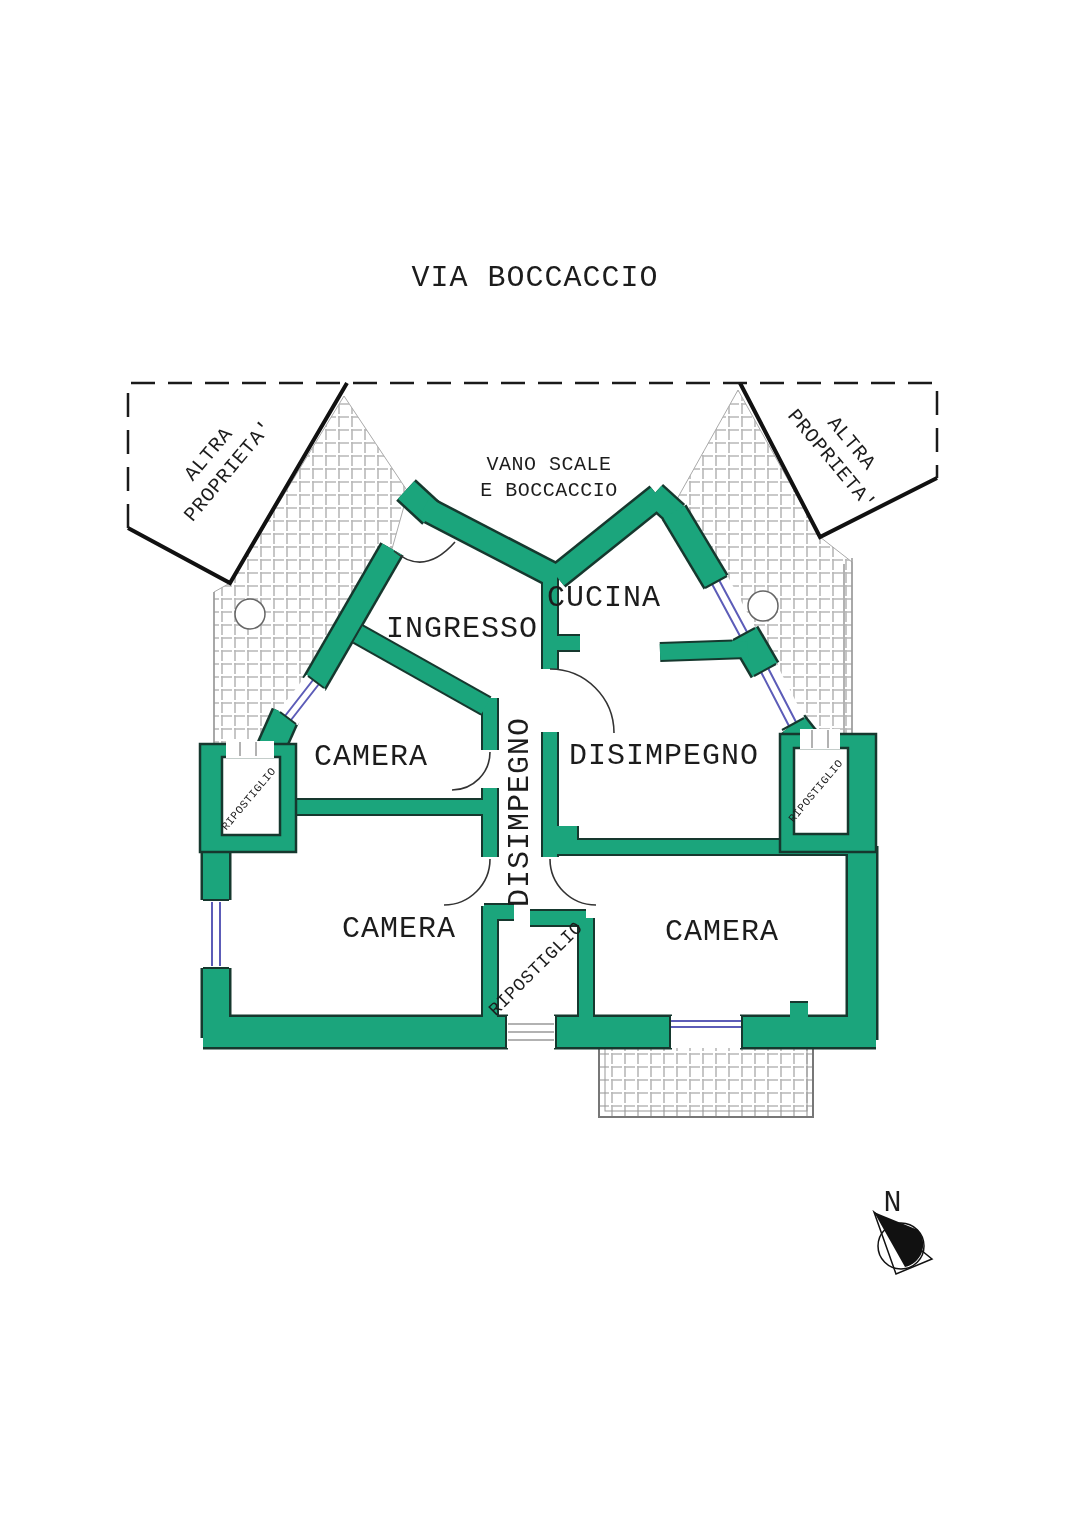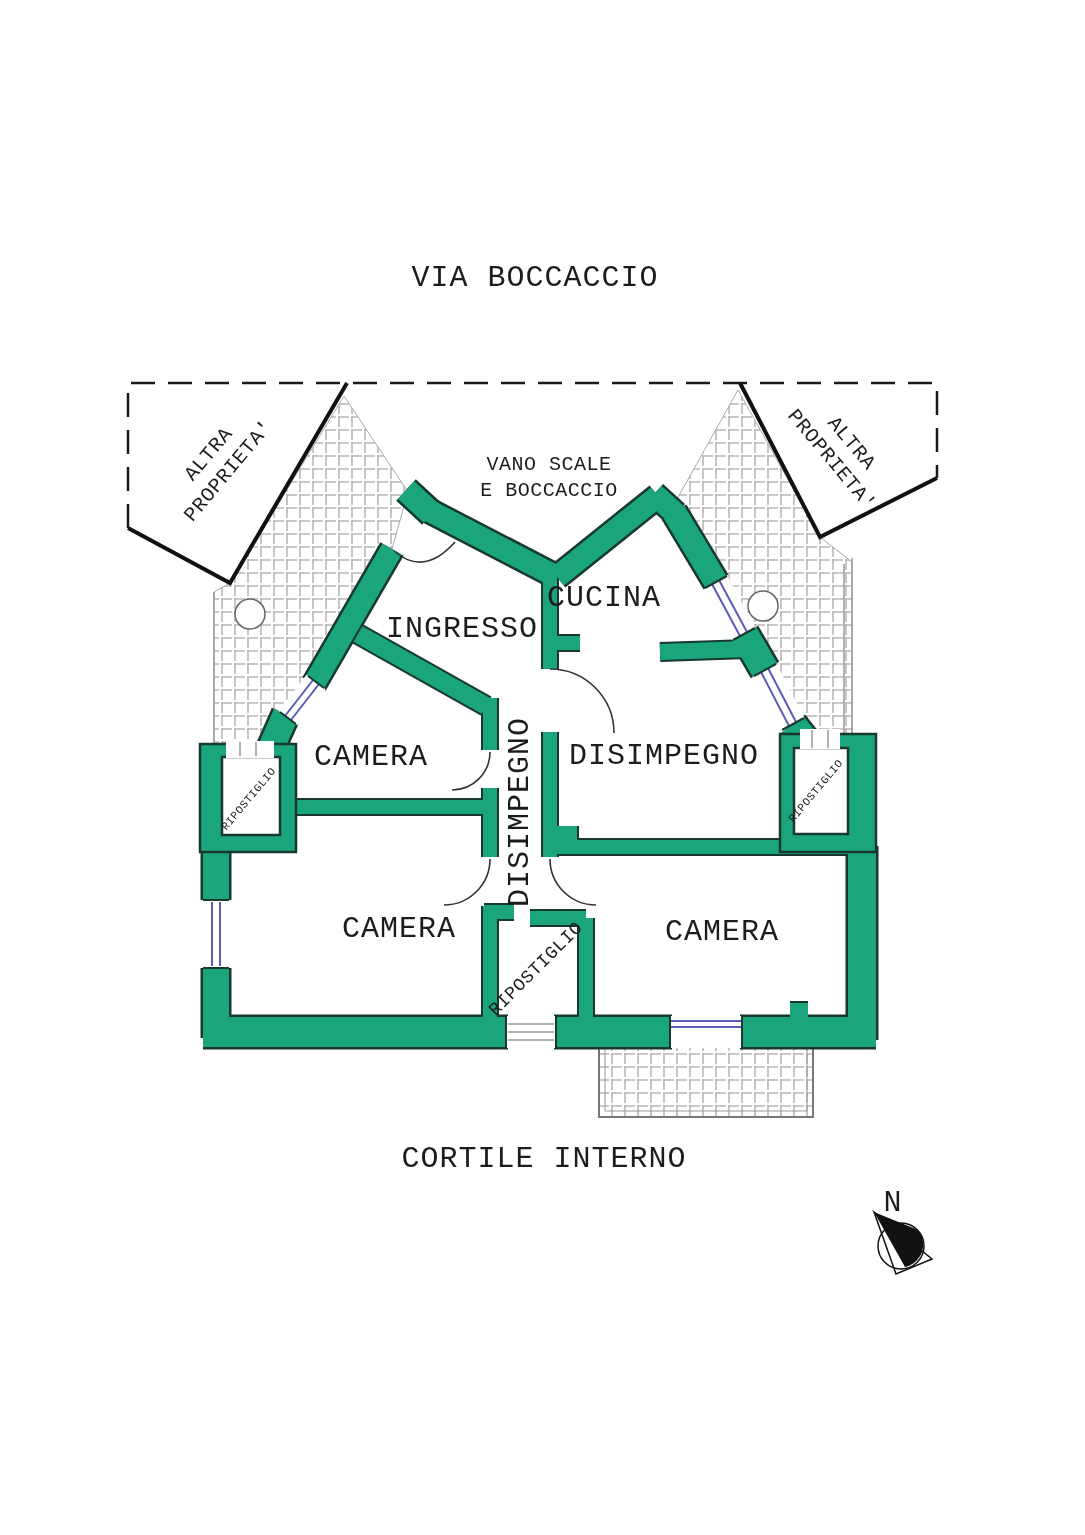--- a/index.html
+++ b/index.html
@@ -187,16 +187,15 @@
 <div class="lbl" style="left:604px;top:598px;">CUCINA</div>
 <div class="lbl" style="left:371px;top:757px;">CAMERA</div>
 <div class="lbl" style="left:664px;top:756px;">DISIMPEGNO</div>
 <div class="lbl rotV" style="left:520px;top:812px;">DISIMPEGNO</div>
 <div class="lbl" style="left:399px;top:929px;">CAMERA</div>
 <div class="lbl" style="left:722px;top:932px;">CAMERA</div>
 <div class="lbl fs11 rotL" style="left:249px;top:799px;">RIPOSTIGLIO</div>
 <div class="lbl fs11 rotL" style="left:816px;top:791px;">RIPOSTIGLIO</div>
 <div class="lbl fs18 rot45" style="left:536px;top:969px;">RIPOSTIGLIO</div>
 
-<div class="lbl" style="left:544px;top:1159px;">CORTILE INTERNO</div>
 <div class="lbl" style="left:893px;top:1203px;">N</div>
 
 </div>
 
 </body></html>

